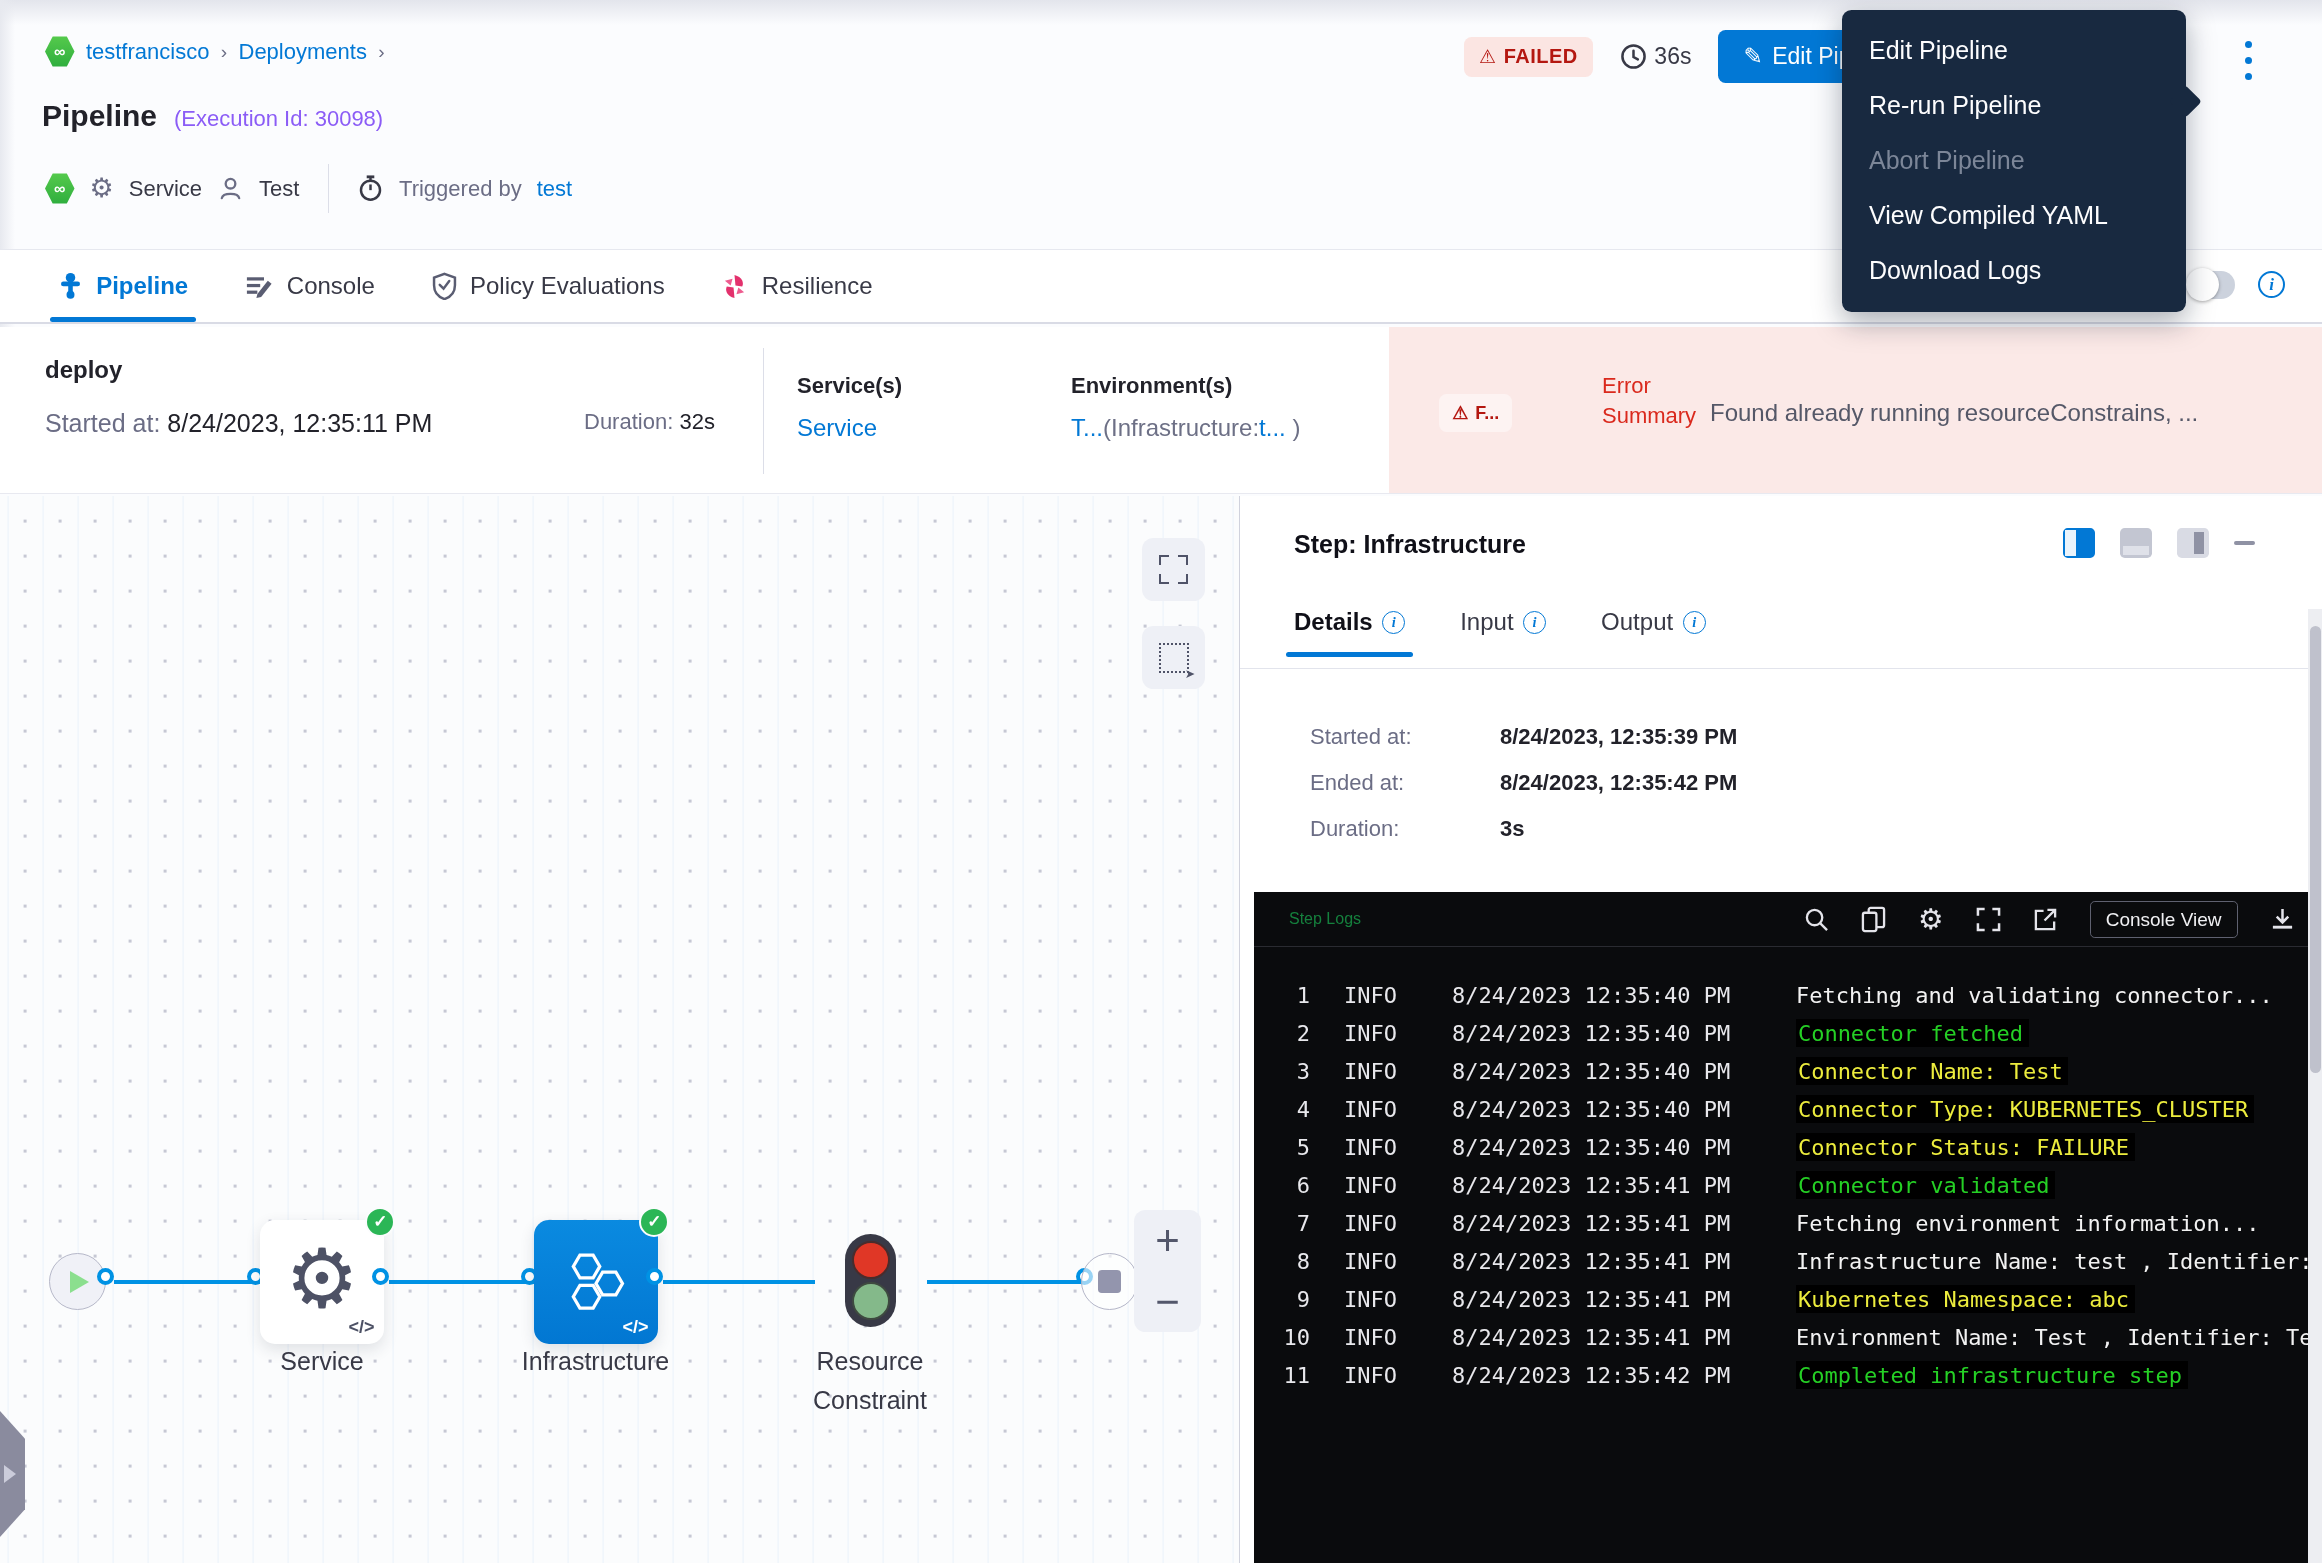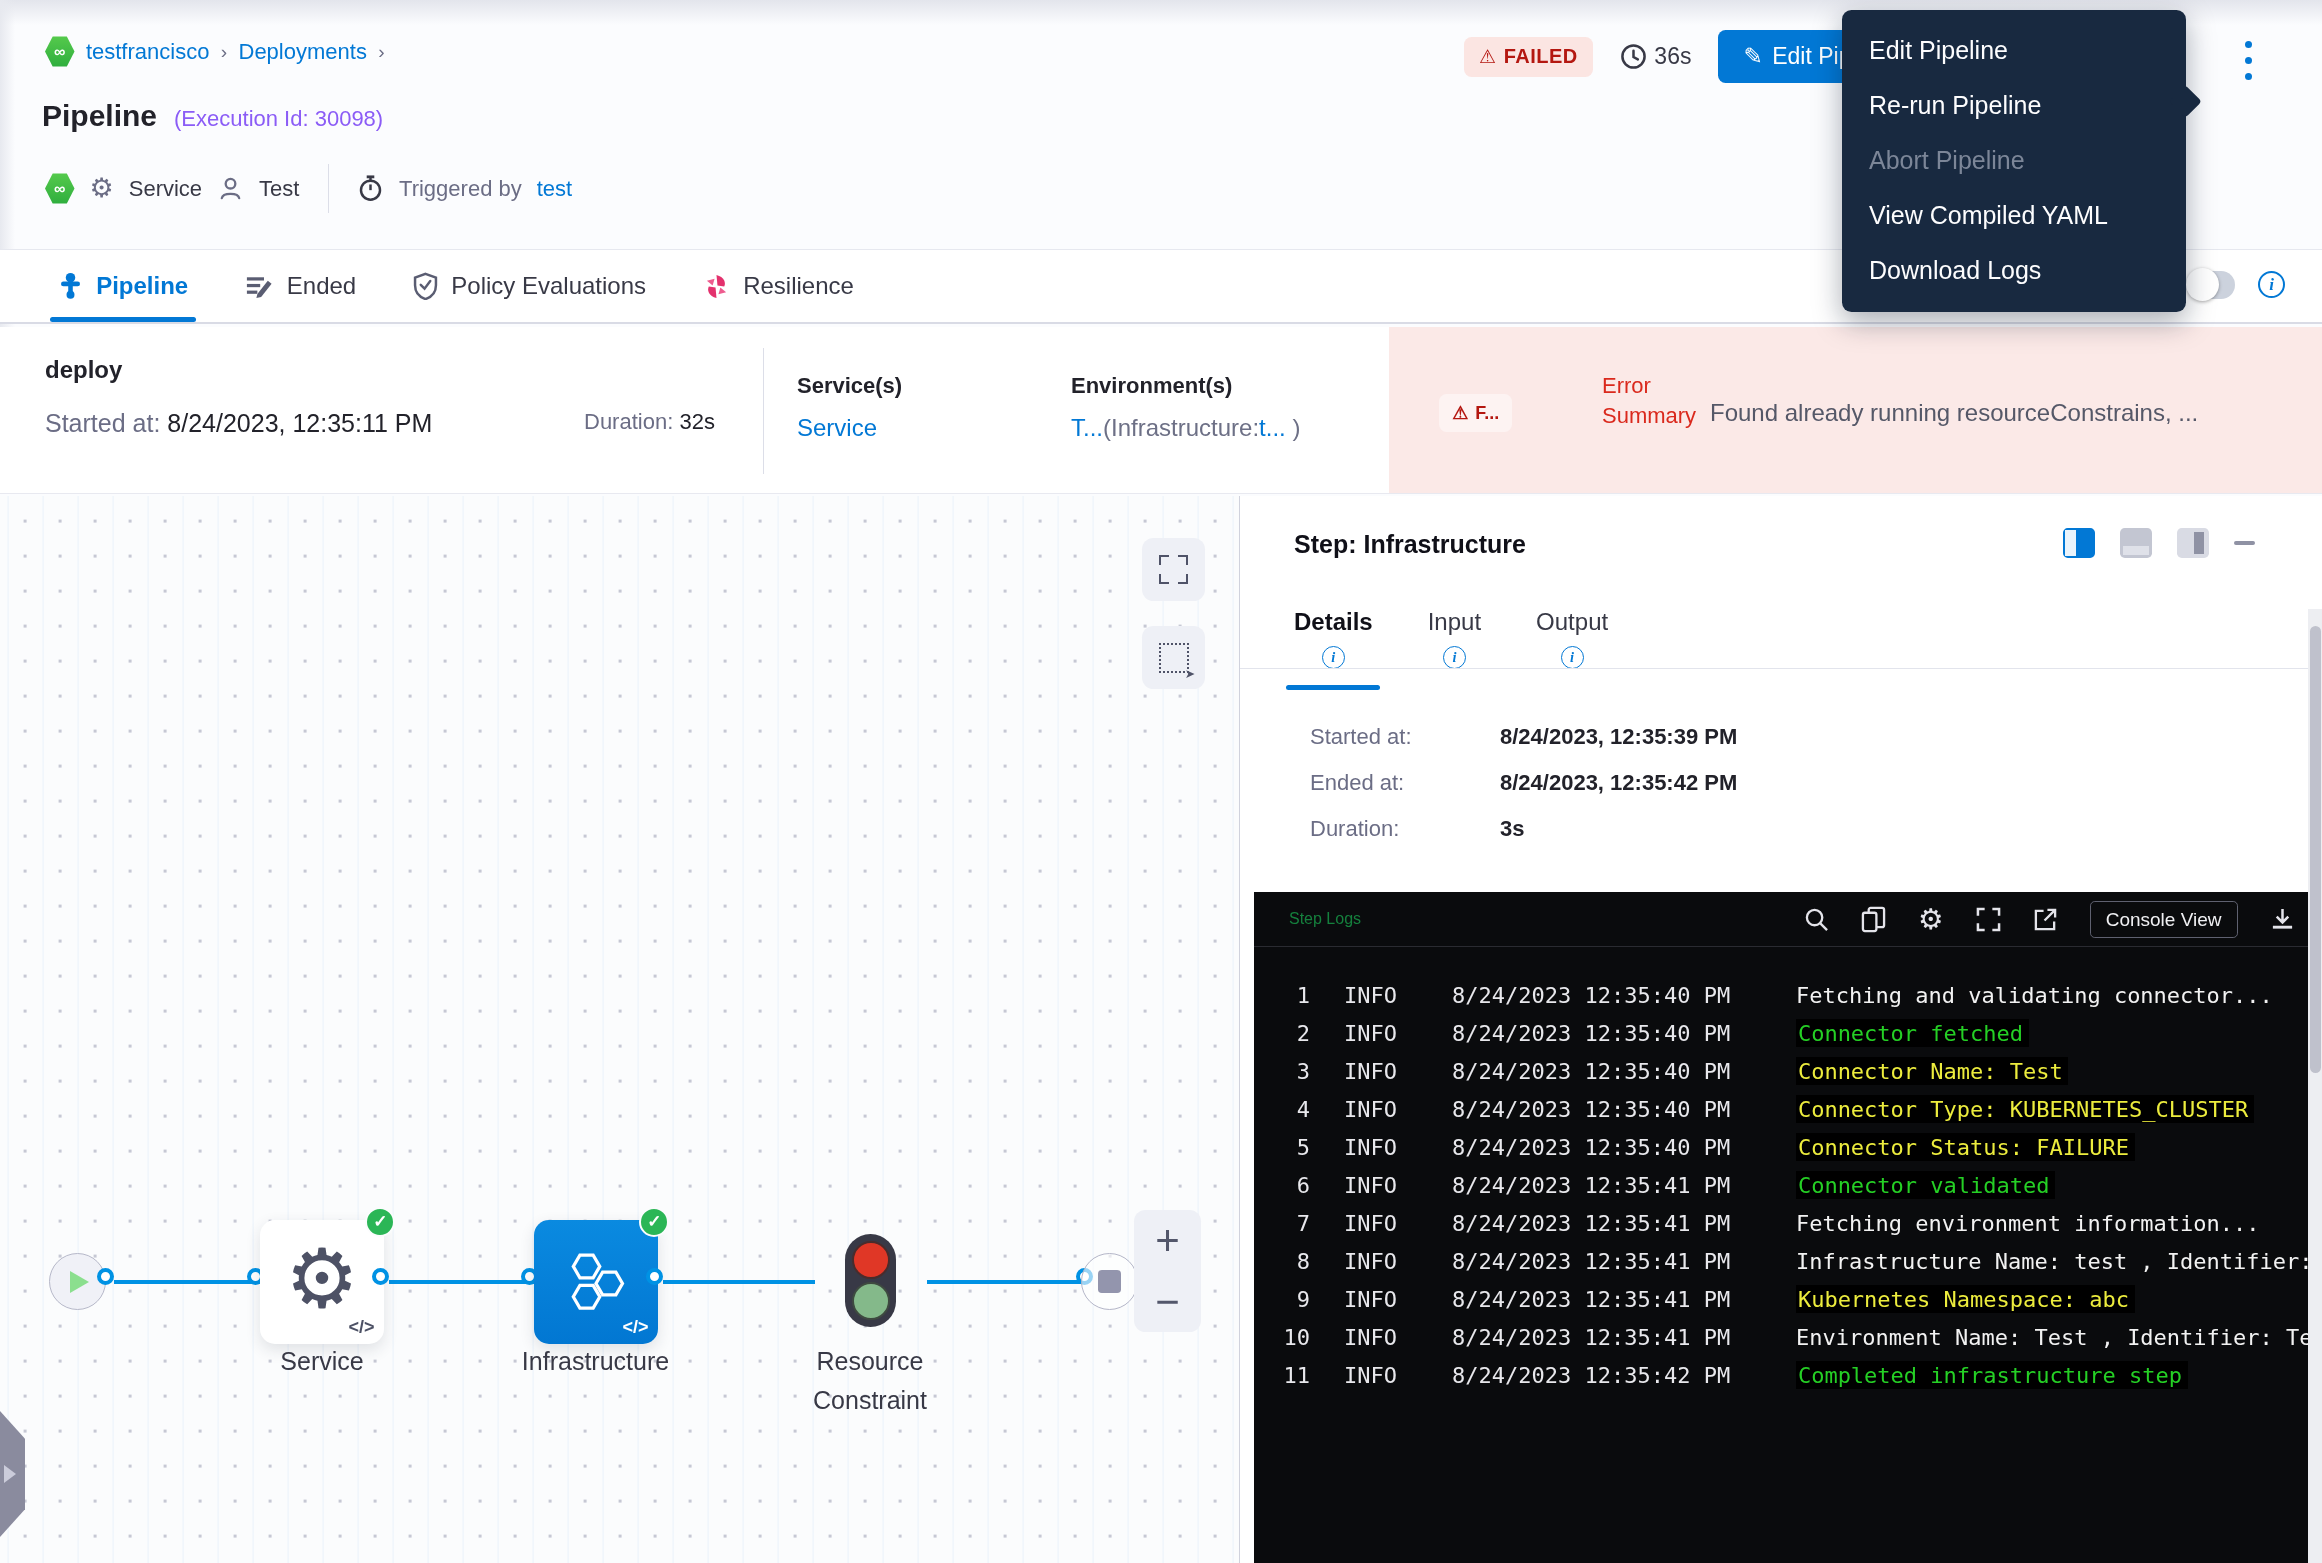--- a/index.html
+++ b/index.html
@@ -159,21 +159,21 @@
   .lic1 { border:2.9px solid #0278d5; background:#0278d5; }
   .lic1:after { content:""; position:absolute; left:0; top:0; bottom:0; width:11.4px; background:#eaf4fc; }
   .lic2 { background:#c3c6d2; }
   .lic2:after { content:""; position:absolute; left:2.9px; right:2.9px; bottom:2.9px; height:9.5px; background:#dfe1e9; }
   .lic3 { background:#d9dbe4; }
   .lic3:after { content:""; position:absolute; right:4.8px; top:3.8px; bottom:3.8px; width:10.5px; background:#8f92a4; }
   .lic-min { width:21px; height:4.8px; background:#8f92a4; border-radius:1.9px; cursor:pointer; }
 
   .ptabs { position:absolute; left:54px; top:112px; display:flex; gap:55px; }
   .ptab { display:flex; align-items:center; gap:9.5px; font-size:24px; color:#383946; cursor:pointer;
-    padding-bottom:21px; position:relative;flex-direction:column; }
+    padding-bottom:21px; position:relative; }
   .ptab.active { font-weight:bold; color:#101018; }
   .ptab.active:after { content:""; position:absolute; left:-7.6px; right:-7.6px; bottom:0; height:4.8px;
     background:#0278d5; border-radius:2.9px; }
   .ptab .info-ic { width:23px; height:23px; font-size:14.3px; border-width:1.9px; }
   .ptabs-rule { position:absolute; left:0; top:172px; width:100%; height:1px; background:#e2e4ec; }
 
   .detailrow { position:absolute; left:70px; font-size:22px; color:#6b6d85; }
   .detailrow .dv { position:absolute; left:190px; top:0; width:476px; font-weight:bold; color:#22222a; white-space:nowrap; }
 
   
@@ -285,21 +285,21 @@
         </svg>
         <span>Pipeline</span>
       </div>
       <div class="tab">
         <svg width="28.5" height="27" viewBox="0 0 30 28">
           <line x1="2" y1="6" x2="20" y2="6" stroke="#5a5d72" stroke-width="3.4"></line>
           <line x1="2" y1="13" x2="16" y2="13" stroke="#5a5d72" stroke-width="3.4"></line>
           <line x1="2" y1="20" x2="13" y2="20" stroke="#5a5d72" stroke-width="3.4"></line>
           <path d="M13 22 L24 8 L28 11 L17 25 L12 26 Z" fill="#5a5d72"></path>
         </svg>
-        <span>Ended</span>
+        <span>Console</span>
       </div>
       <div class="tab">
         <svg width="25" height="28.5" viewBox="0 0 26 30">
           <path d="M13 2 L24 6 V14 C24 22 19 26.5 13 28.5 C7 26.5 2 22 2 14 V6 Z" fill="none" stroke="#5a5d72" stroke-width="2.6"></path>
           <path d="M8 13.5 L12 17.5 L18 9.5" fill="none" stroke="#5a5d72" stroke-width="2.6" stroke-linecap="round"></path>
         </svg>
         <span>Policy Evaluations</span>
       </div>
       <div class="tab">
         <svg width="27" height="27" viewBox="0 0 28 28">

